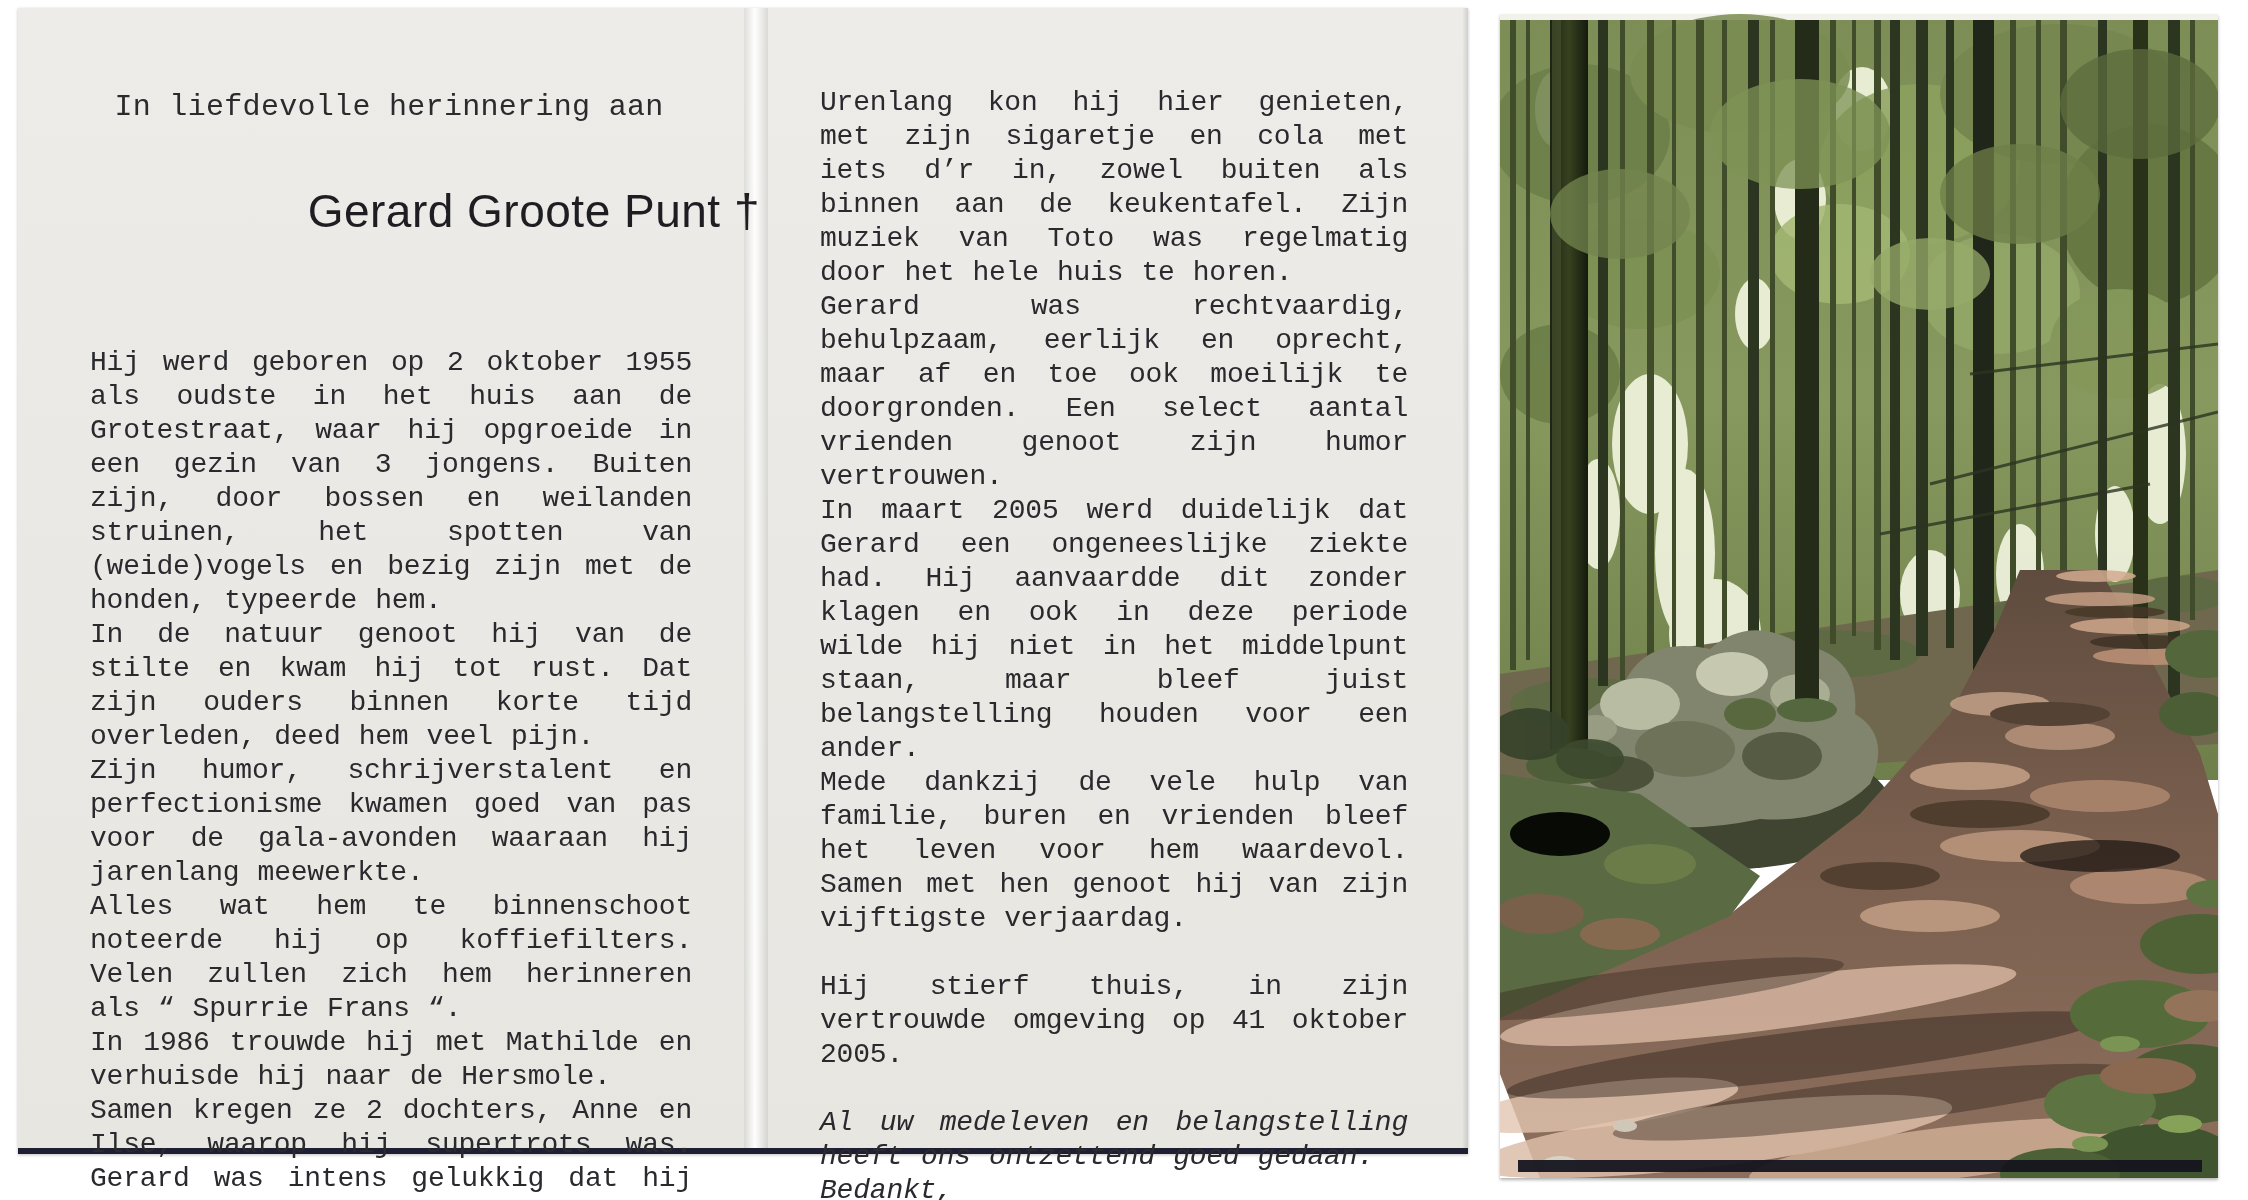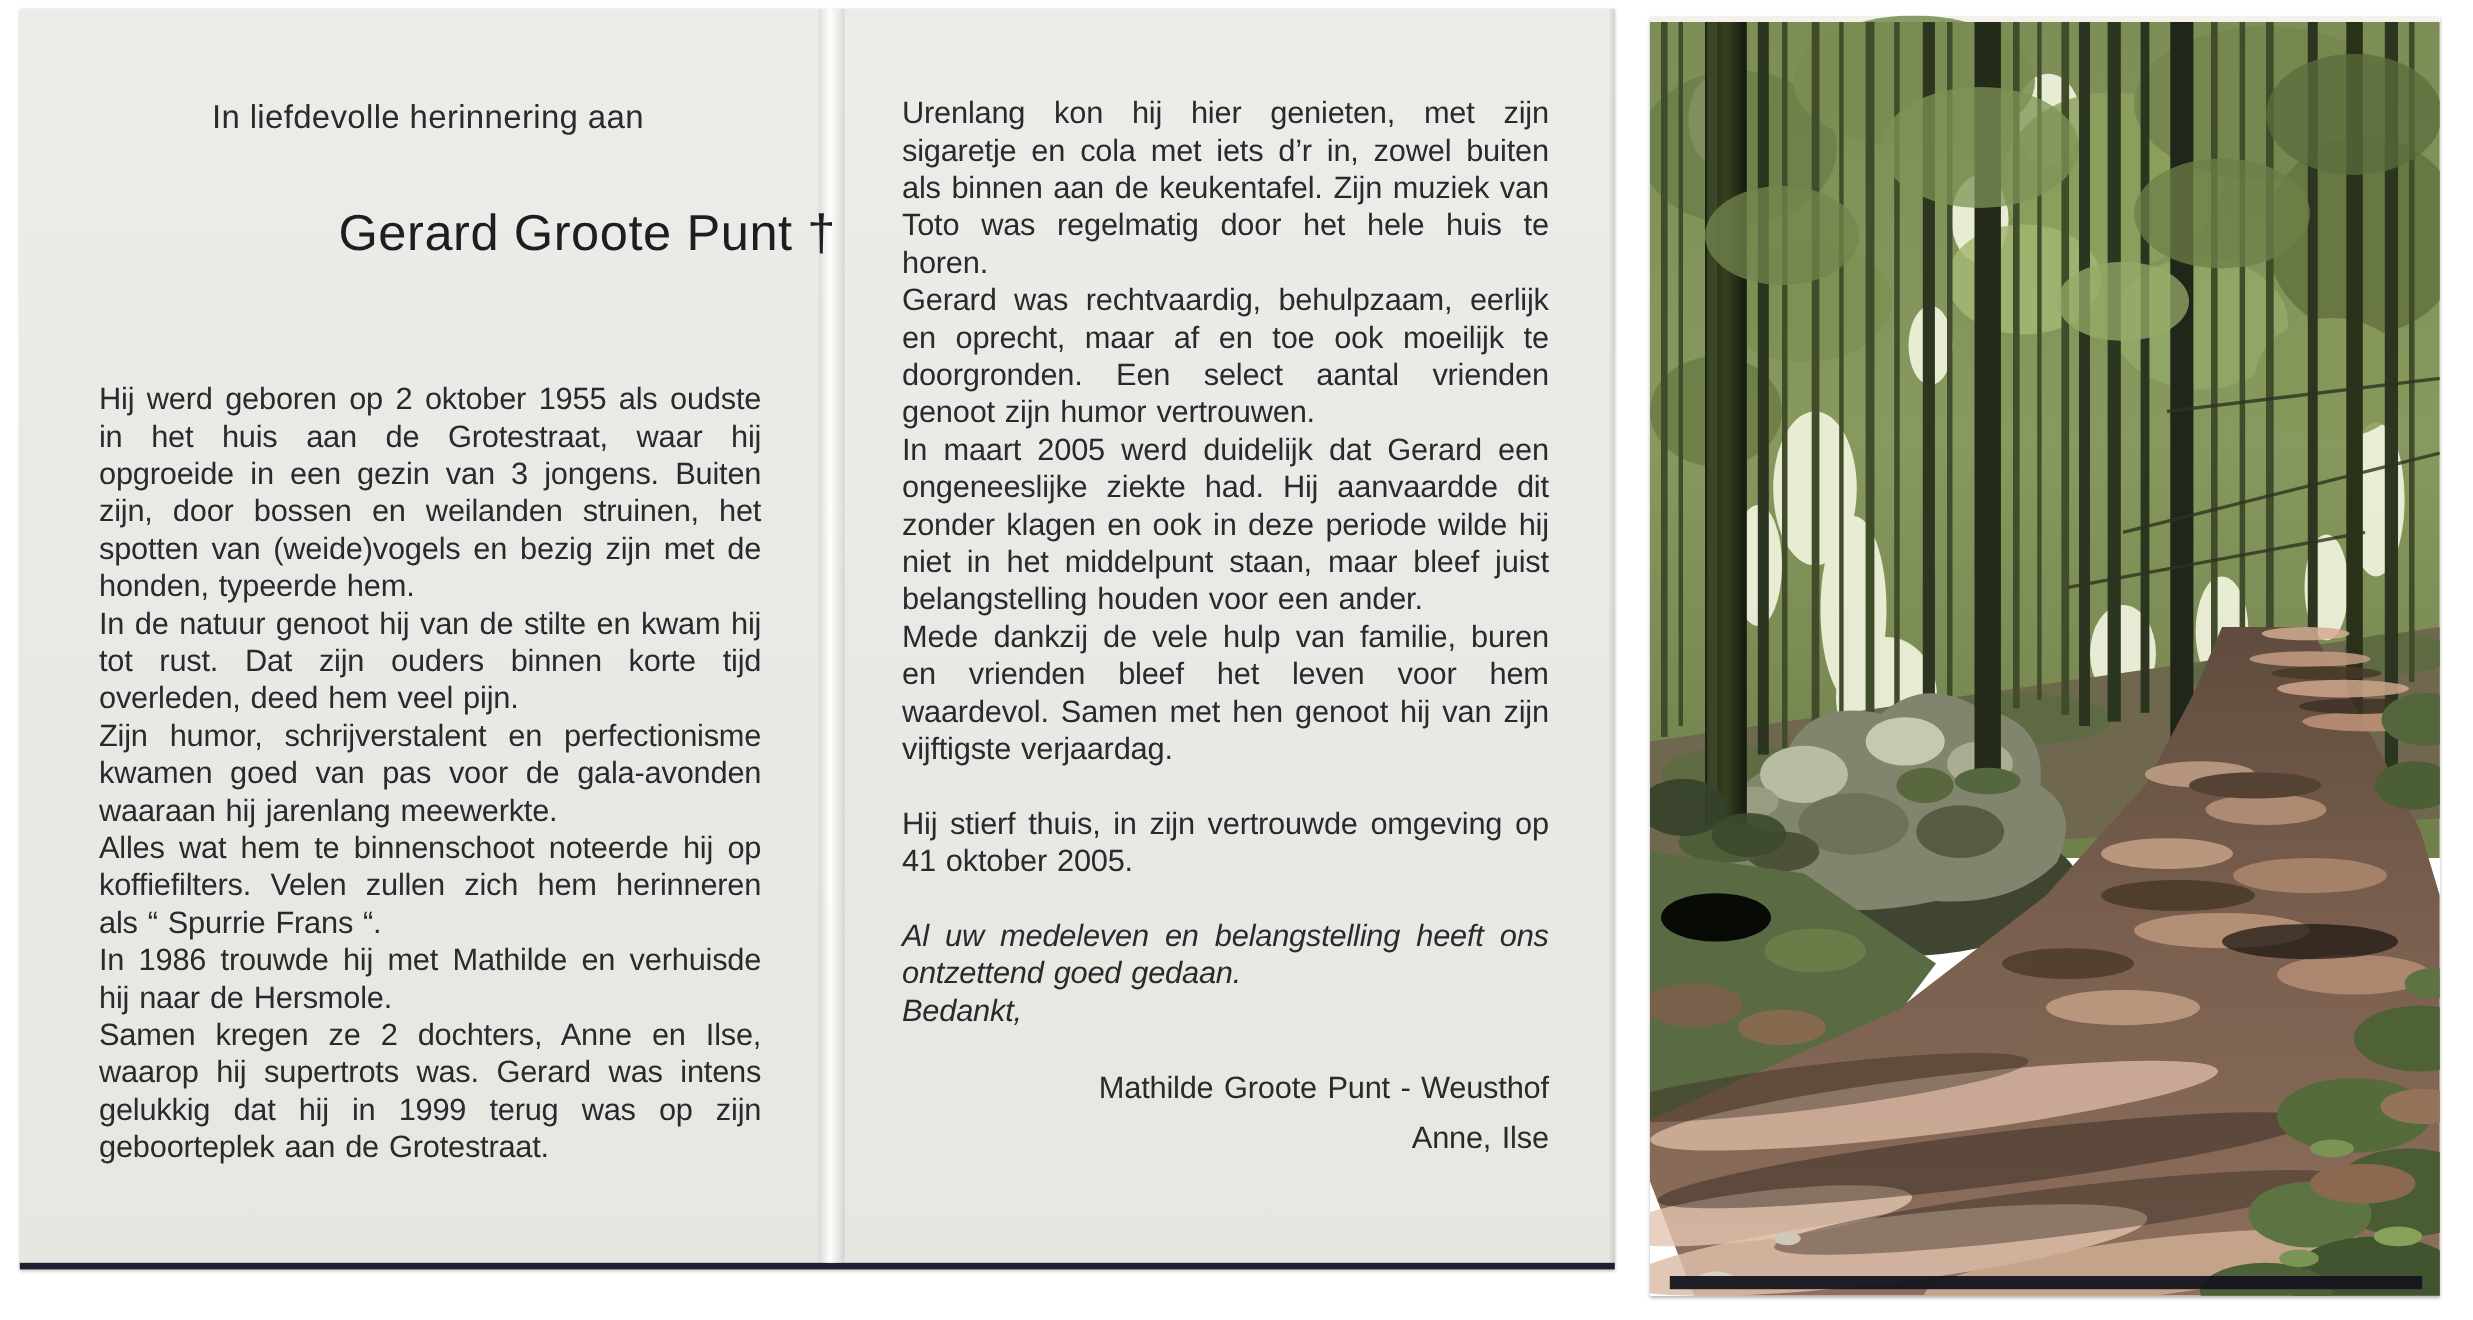--- a/index.html
+++ b/index.html
@@ -17,31 +17,31 @@
   .card-right-edge{
     position:absolute;right:0;top:0;width:6px;height:100%;
     background:linear-gradient(90deg,rgba(0,0,0,0) ,rgba(0,0,0,.12));
   }
   .crease{
     position:absolute;left:726px;top:0;width:24px;height:100%;
     background:linear-gradient(90deg,rgba(0,0,0,.06) 0%,rgba(255,255,255,.95) 45%,rgba(0,0,0,.08) 100%);
   }
   .memorial-header{
     position:absolute;left:0;top:82px;width:742px;text-align:center;
-    font-size:30px;color:#2b2b2e;letter-spacing:.3px;
+    font-size:30px;color:#2b2b2e;letter-spacing:.3px;font-family:Liberation Mono, monospace;
   }
   .memorial-name{
     position:absolute;left:0;top:176px;width:742px;text-align:right;
     font-size:46px;color:#1e1e22;letter-spacing:.5px;
   }
   .body-text{
     position:absolute;font-size:28px;line-height:34px;color:#2a2a2e;
     text-align:justify;letter-spacing:-.2px;word-spacing:1.5px;
   }
-  .body-text p{margin:0;}
+  .body-text p{margin:0;font-family:Liberation Mono, monospace;}
   .left-body{left:72px;top:338px;width:602px;}
   .right-body{left:802px;top:78px;width:588px;}
   .gap-top{margin-top:34px !important;}
   .italic{font-style:italic;}
   .signature{
     margin-top:30px;padding-left:118px;text-align:right;
     line-height:46px;word-spacing:2px;
   }
   .signature div{white-space:nowrap;}
   

